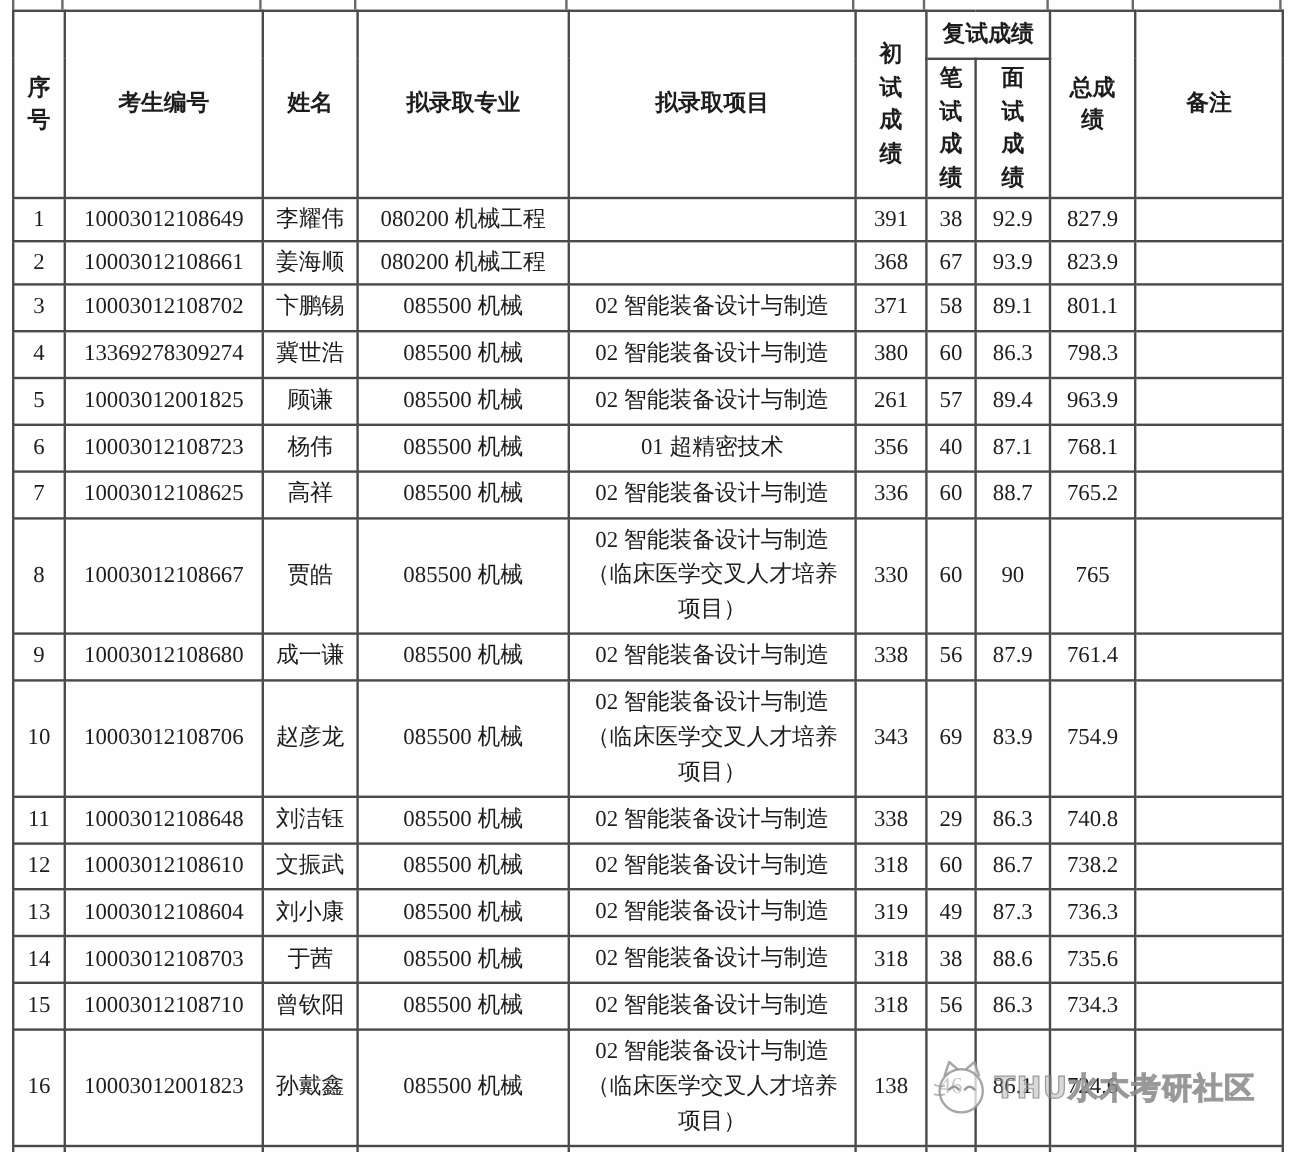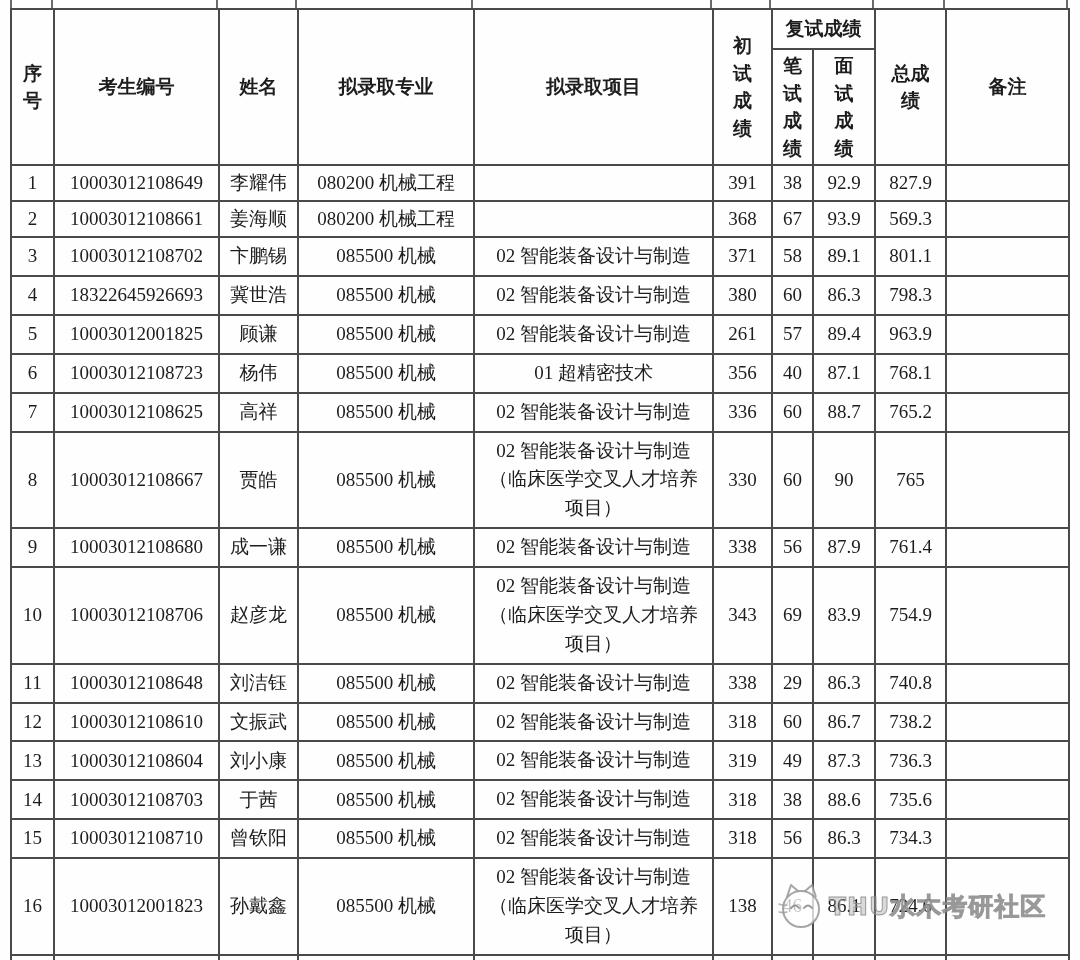--- a/index.html
+++ b/index.html
@@ -124,40 +124,40 @@
 
     <tr>
       <td class="c-seq">2</td>
       <td class="c-id">10003012108661</td>
       <td class="c-name">姜海顺</td>
       <td class="c-major">080200 机械工程</td>
       <td class="c-project"></td>
       <td class="c-num">368</td>
       <td class="c-num">67</td>
       <td class="c-num">93.9</td>
-      <td class="c-num">569.3</td>
+      <td class="c-num">823.9</td>
       <td class="c-remark"></td>
     </tr>
 
     <tr>
       <td class="c-seq">3</td>
       <td class="c-id">10003012108702</td>
       <td class="c-name">卞鹏锡</td>
       <td class="c-major">085500 机械</td>
       <td class="c-project">02 智能装备设计与制造</td>
       <td class="c-num">371</td>
       <td class="c-num">58</td>
       <td class="c-num">89.1</td>
       <td class="c-num">801.1</td>
       <td class="c-remark"></td>
     </tr>
 
     <tr>
       <td class="c-seq">4</td>
-      <td class="c-id">18322645926693</td>
+      <td class="c-id">13369278309274</td>
       <td class="c-name">冀世浩</td>
       <td class="c-major">085500 机械</td>
       <td class="c-project">02 智能装备设计与制造</td>
       <td class="c-num">380</td>
       <td class="c-num">60</td>
       <td class="c-num">86.3</td>
       <td class="c-num">798.3</td>
       <td class="c-remark"></td>
     </tr>
 

